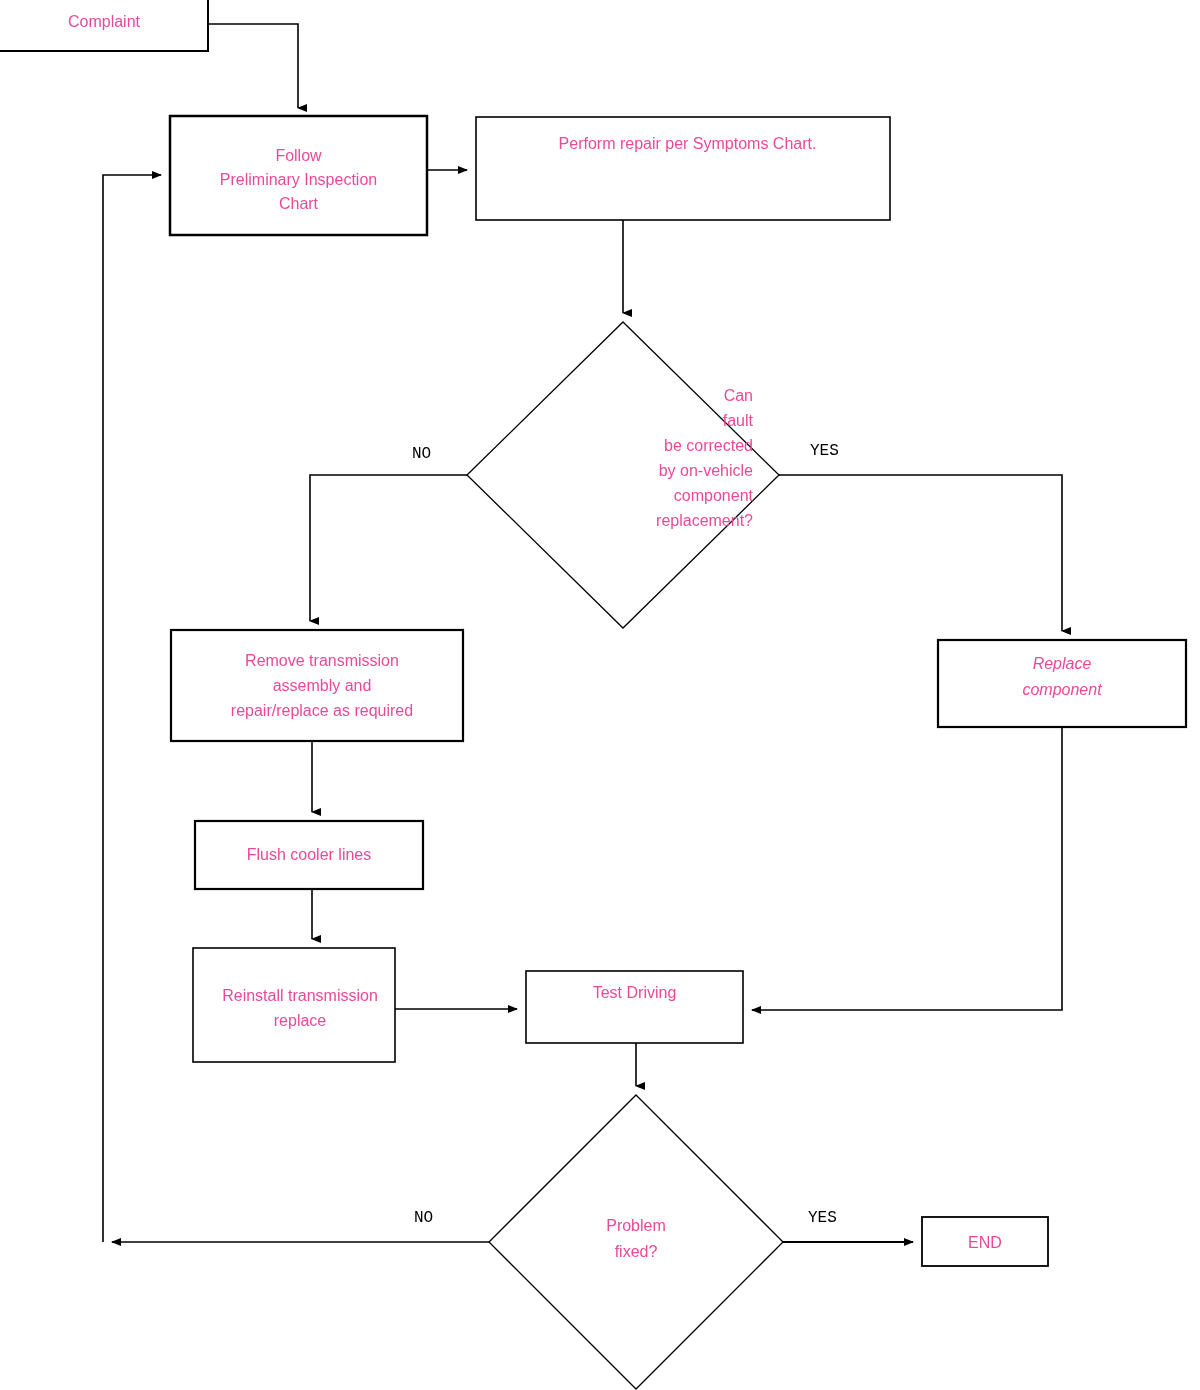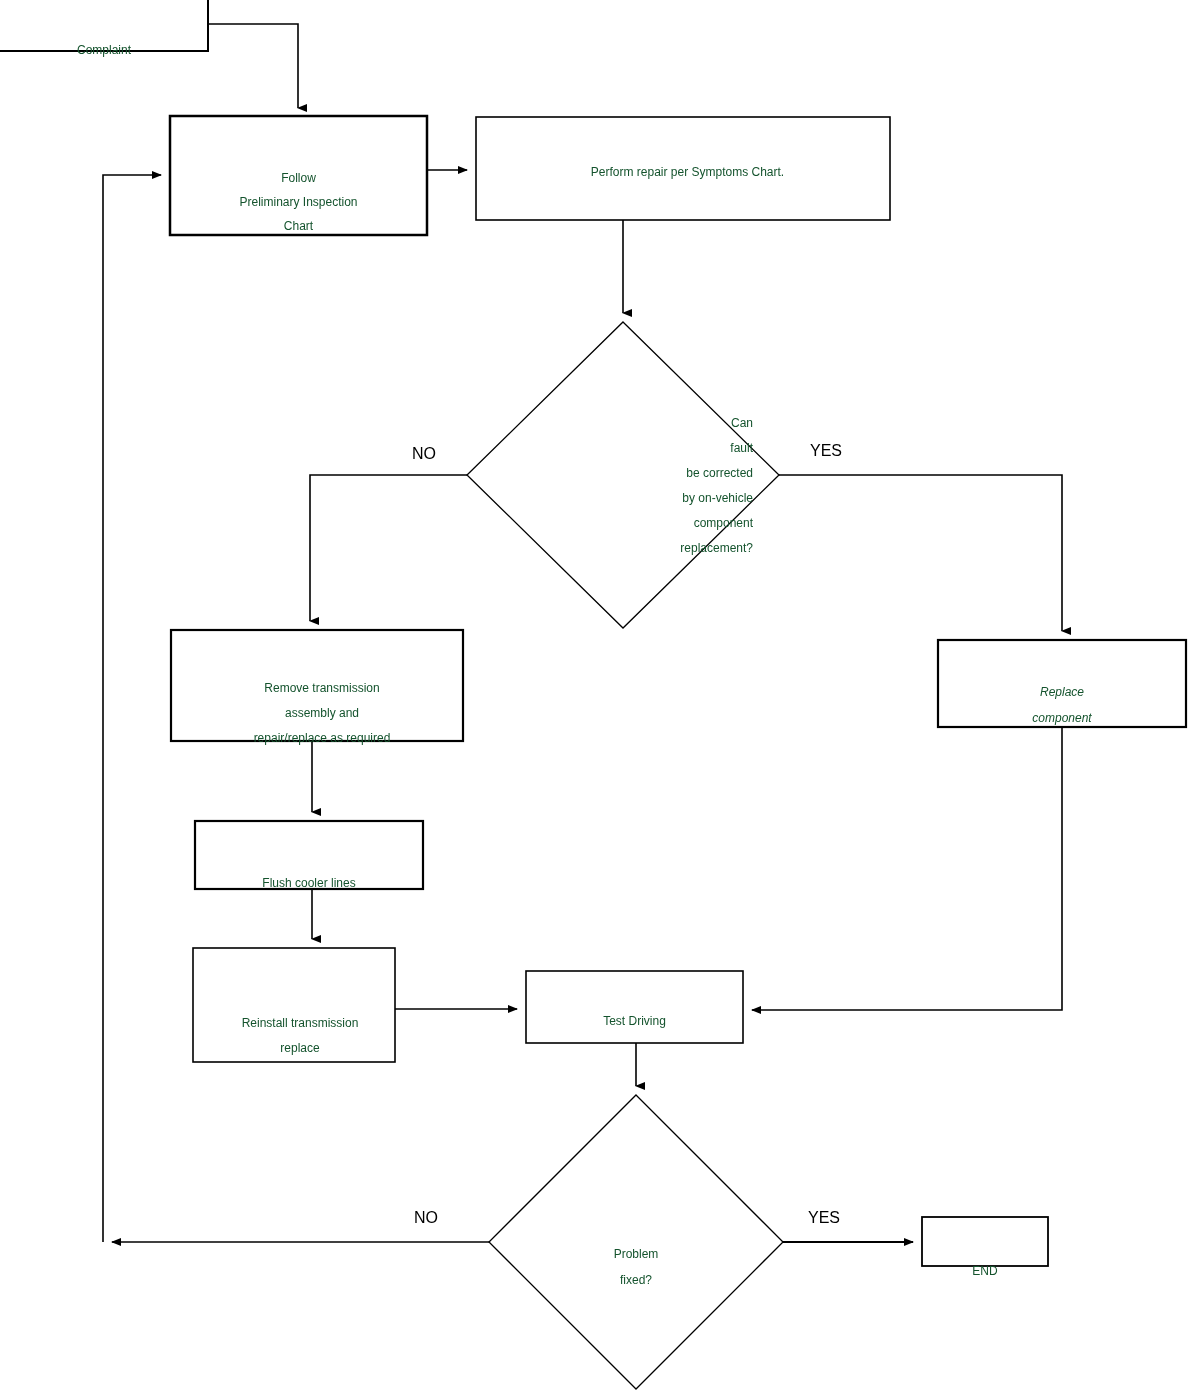--- a/index.html
+++ b/index.html
@@ -17,38 +17,37 @@
   }
   #flow-svg {
     position: absolute;
     left: 0;
     top: 0;
     width: 1200px;
     height: 1390px;
   }
   .node-text {
     position: absolute;
-    color: #14532d;
+    color: #ec4899;
     font-family: "Liberation Sans", "DejaVu Sans", sans-serif;
-    font-size: 12px;
+    font-size: 16px;
     line-height: 24px;
     white-space: pre-line;
     letter-spacing: 0px;
-    margin-top: 28px;
   }
   .center {
     text-align: center;
   }
   .left {
     text-align: center;
   }
   .edge-label {
     position: absolute;
     color: #000000;
-    font-family: Liberation Sans, sans-serif;
+    font-family: Liberation Mono, monospace;
     font-size: 16px;
     line-height: 18px;
   }
 </style>
 </head>
 <body>
 
 <div id="canvas">
 
   <svg id="flow-svg" viewBox="0 0 1200 1390">
@@ -115,21 +114,21 @@
 
       <path stroke-width="2.2" d="M783,1242 L913,1242" marker-end="url(#arrow-right)"></path>
 
       <path d="M489,1242 L112,1242" marker-end="url(#arrow-left)"></path>
       <path d="M103,1242 L103,175 L161,175" marker-end="url(#arrow-right)"></path>
     </g>
   </svg>
 
   <div class="node-text center" style="left:0px; top:10px; width:208px;">Complaint</div>
 
-  <div class="node-text center" style="left:170px; top:138px; width:257px;">Follow
+  <div class="node-text center" style="left:170px; top:144px; width:257px;">Follow
 Preliminary Inspection
 Chart</div>
 
   <div class="node-text left" style="left:490px; top:132px; width:395px;">Perform repair per Symptoms Chart.</div>
 
   <div class="node-text center" style="left:493px; top:383px; width:260px; line-height:25px;text-align:right;">Can
 fault
 be corrected
 by on-vehicle
 component

